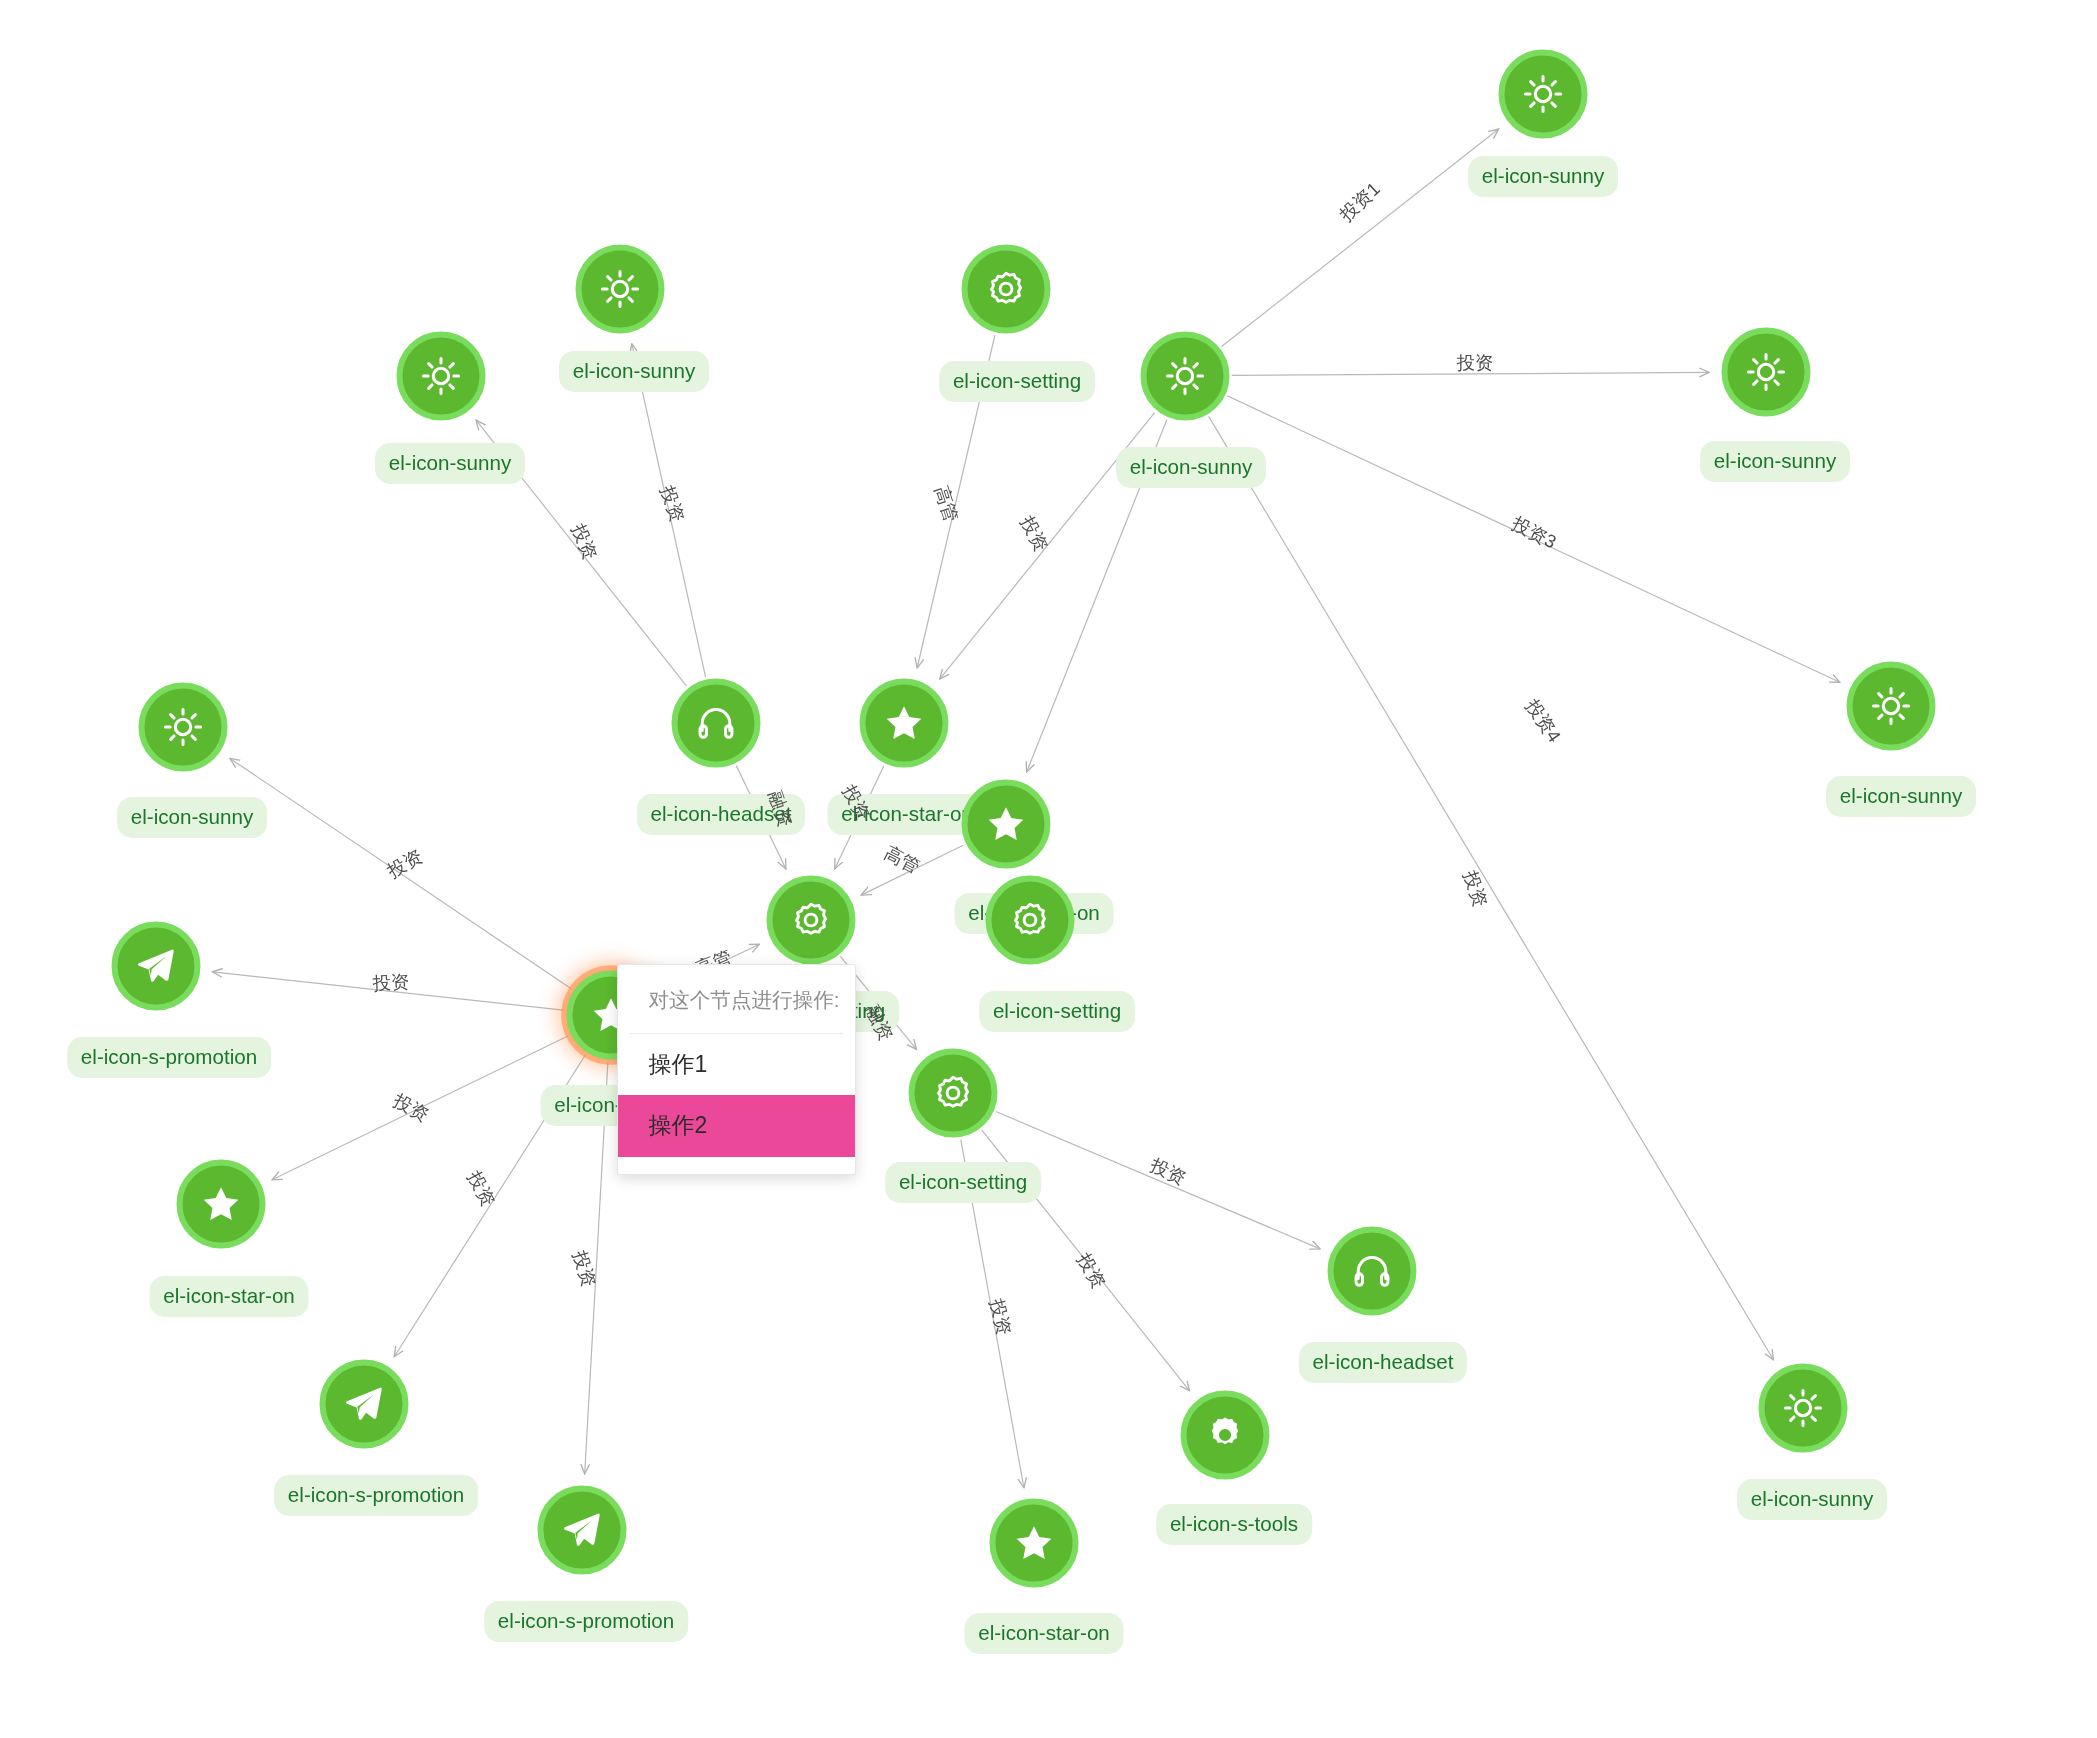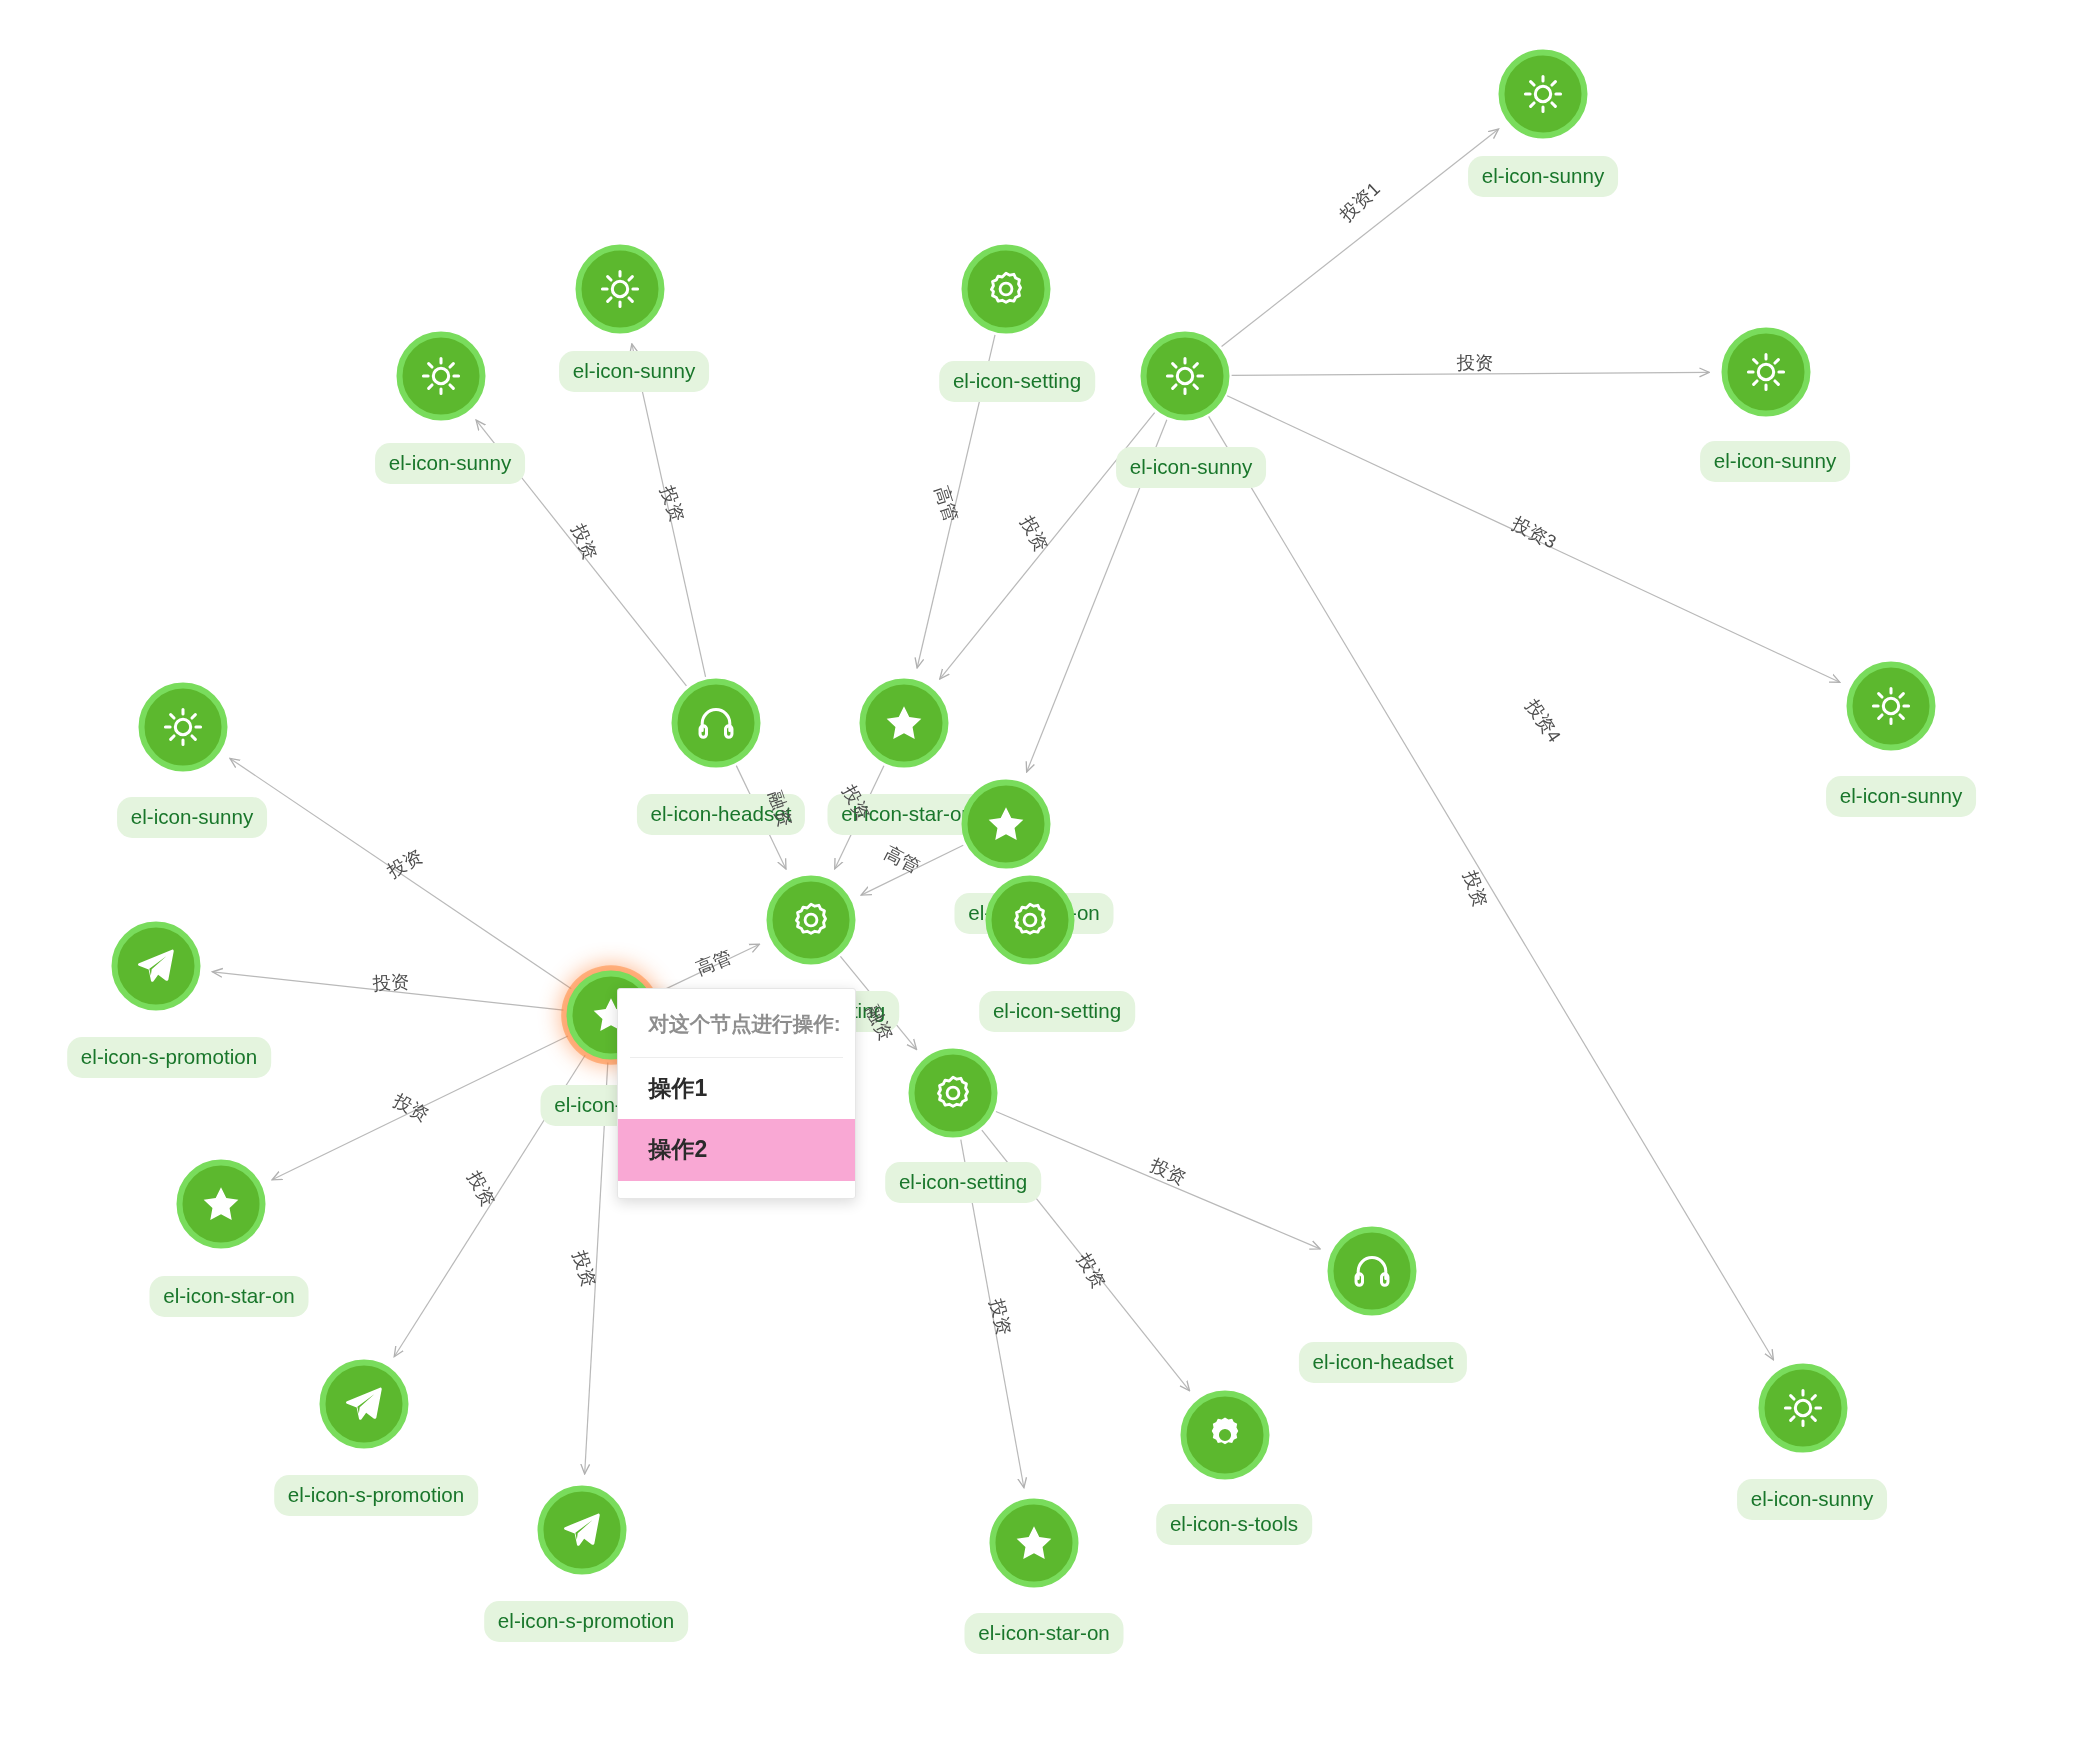--- a/index.html
+++ b/index.html
@@ -22,27 +22,27 @@
 
   .node-label{position:absolute;transform:translate(-50%,0);
         background:#E4F4DE;color:#19762B;font-size:20.6px;line-height:1;
         padding:10px 13.7px;white-space:nowrap;border-radius:15px;}
 
   .edge-label{position:absolute;color:#4c4c4c;font-size:18.3px;
         line-height:1;white-space:nowrap;transform-origin:50% 50%;
         pointer-events:none;}
 
   
-  #context-menu{position:absolute;left:617px;top:988px;width:237px;
+  #context-menu{position:absolute;left:617px;top:964px;width:237px;
         background:#fff;border:0.8px solid #e6e6e6;border-radius:3.1px;
-        box-shadow:0 3.1px 13.7px rgba(0,0,0,.14);padding:0 0 17px 0;z-index:50;font-weight:bold;}
+        box-shadow:0 3.1px 13.7px rgba(0,0,0,.14);padding:0 0 17px 0;z-index:50;}
   #context-menu .cm-title{color:#8e8e8e;font-size:20.6px;padding:21.4px 0 18.3px 30.5px;}
   #context-menu .cm-divider{height:0.8px;background:#ededed;margin:0 12.2px;}
   #context-menu .cm-item{font-size:23px;color:#2b2b2b;padding:15.3px 0 15.3px 30.5px;cursor:pointer;}
-  #context-menu .cm-item.active{background:#f9a8d4;}
+  #context-menu .cm-item.active{background:#ec4899;}
 </style>
 </head>
 <body>
 
 <div id="graph-canvas">
   <svg id="edge-layer" viewBox="0 0 2748 2278" xmlns="http://www.w3.org/2000/svg">
     <defs>
       <marker id="arrow" viewBox="0 0 10 10" refX="9" refY="5" markerWidth="9" markerHeight="9" orient="auto-start-reverse">
         <path d="M0,1 L9,5 L0,9" fill="none" stroke="#b0b0b0" stroke-width="1.2"></path>
       </marker>

